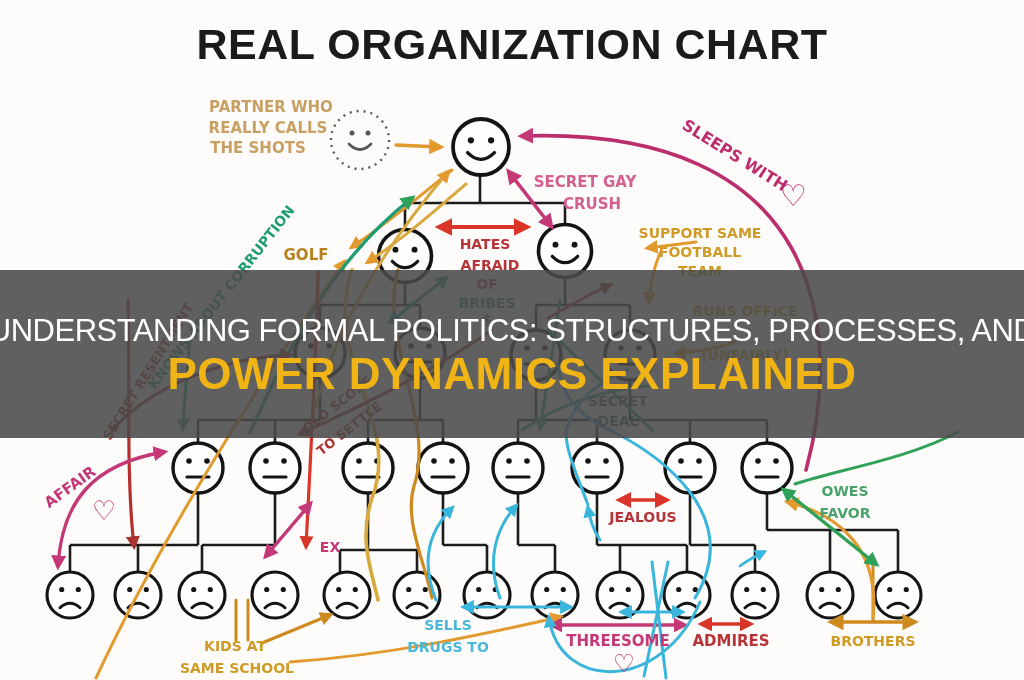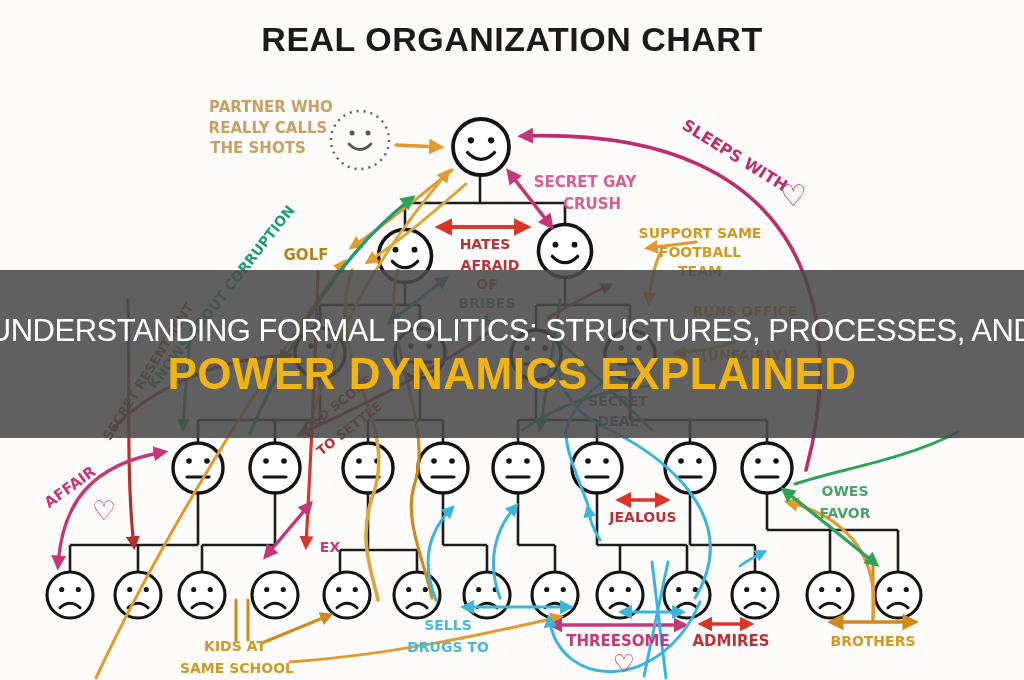--- a/index.html
+++ b/index.html
@@ -1,19 +1,19 @@
 <!DOCTYPE html>
 <html><head>
 <meta charset="utf-8">
 <style>
   html,body{margin:0;padding:0;background:#e9e9e9;}
   .stage{position:relative;width:1024px;height:680px;background:#fdfcfa;overflow:hidden;
          font-family:"DejaVu Sans",sans-serif;}
   .title{position:absolute;top:20px;left:0;width:100%;text-align:center;
-         font-family:"Liberation Sans",sans-serif;font-size:34px;font-weight:700;
+         font-family:"Liberation Sans",sans-serif;font-size:43px;font-weight:700;
          color:#1b1b1b;letter-spacing:.5px;white-space:nowrap;}
   .chart-svg{position:absolute;left:0;top:0;}
   .overlay{position:absolute;left:0;top:270px;width:100%;height:168px;
            background:rgba(74,74,74,0.88);display:flex;flex-direction:column;
            align-items:center;justify-content:center;padding-top:4px;box-sizing:border-box;}
   .ov1{font-family:"Liberation Sans",sans-serif;font-size:31px;font-weight:400;
        color:#ffffff;letter-spacing:-0.5px;white-space:nowrap;line-height:1.15;}
   .ov2{font-family:"Liberation Sans",sans-serif;font-size:44px;font-weight:700;
        color:#f0b414;letter-spacing:.5px;white-space:nowrap;line-height:1.15;}
   text.lb{font-family:"DejaVu Sans",sans-serif;font-weight:700;}

